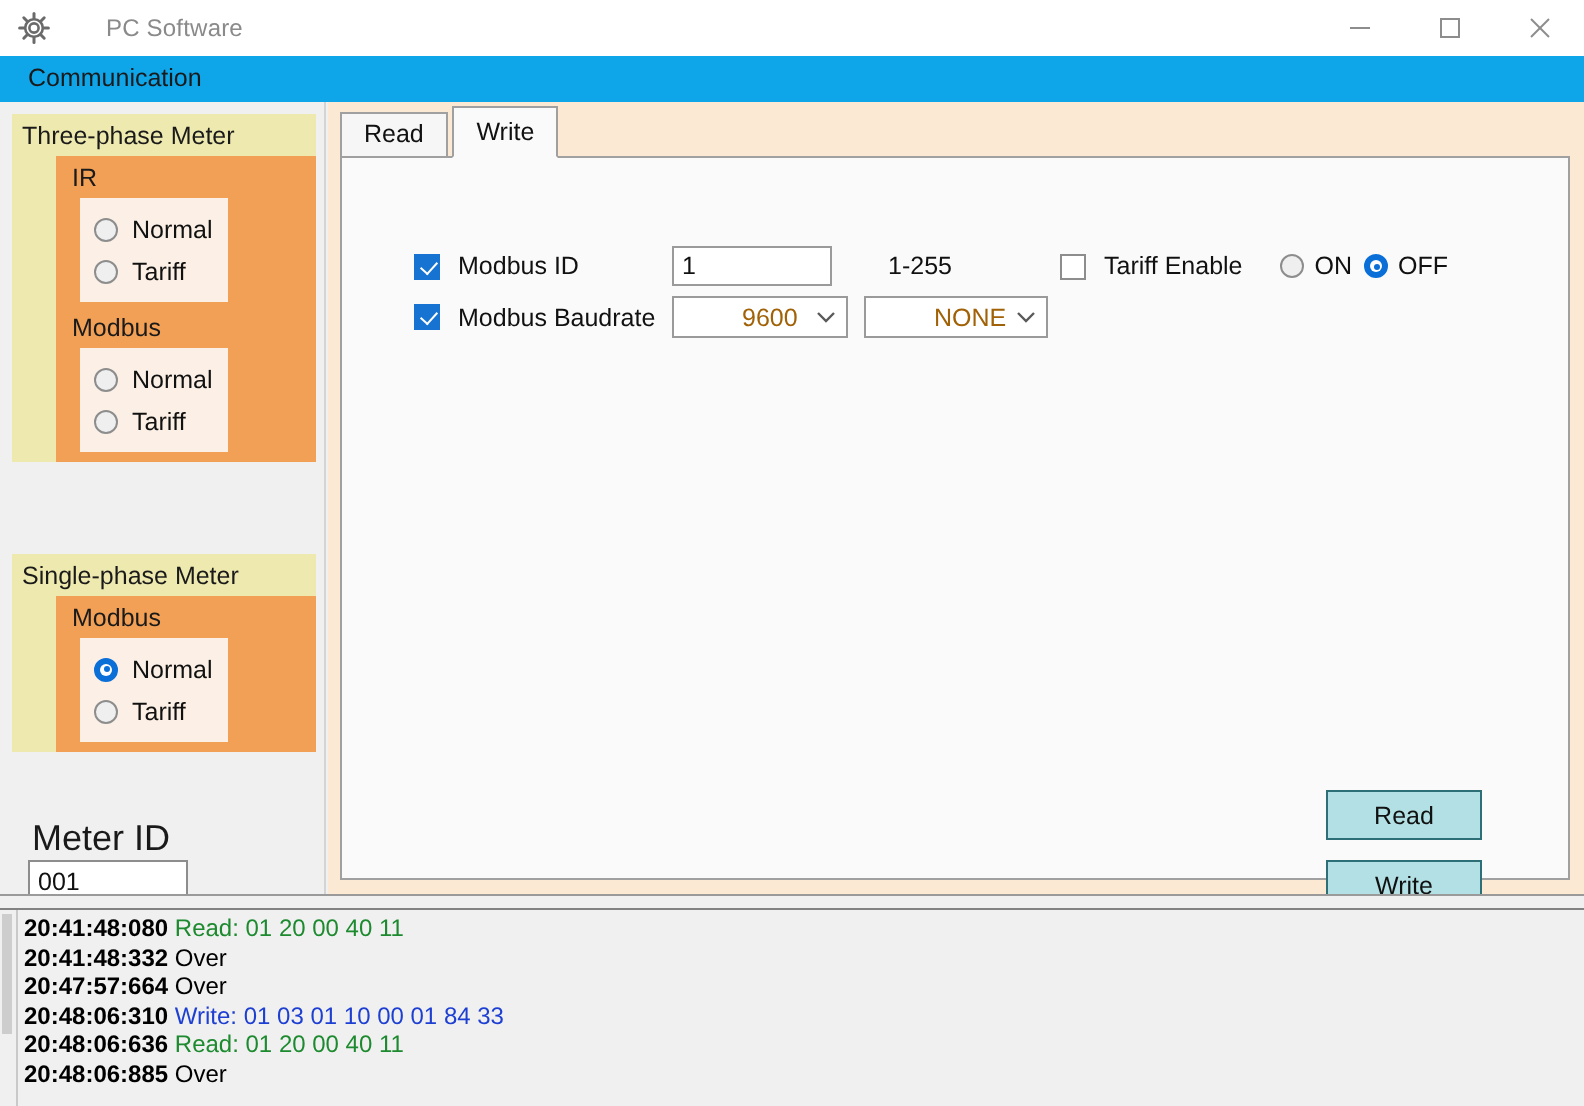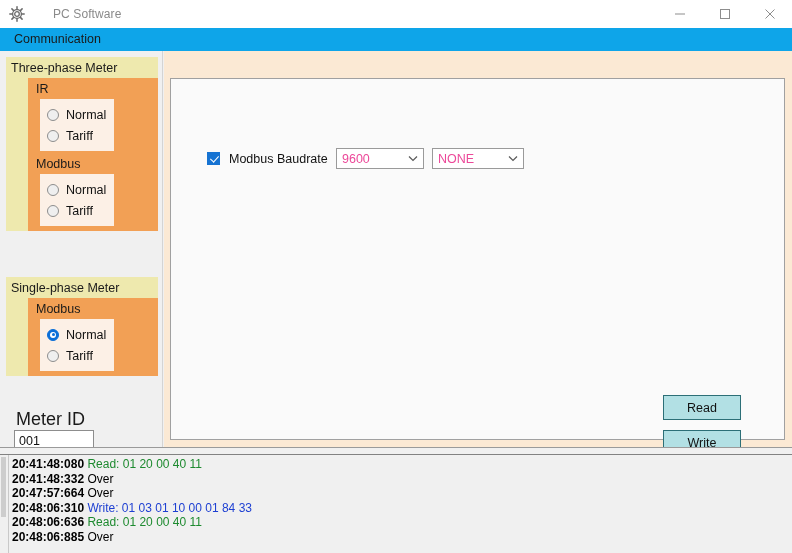--- a/index.html
+++ b/index.html
@@ -303,24 +303,25 @@
     height: 21px;
     border: 1px solid #9a9a9a;
     background: #fff;
     display: flex;
     align-items: center;
     box-sizing: border-box;
     position: relative;
   }
   .selectbox .sel-val {
     font-size: 12.5px;
-    color: #ec4899;
+    color: #a16207;
     padding-left: 5px;
     flex: 1;
     white-space: nowrap;
+    margin-left: 29px;
   }
   .selectbox .chev {
     width: 20px;
     display: flex;
     align-items: center;
     justify-content: center;
     color: #5a5a5a;
   }
 
   .radio-inline {
@@ -495,23 +496,45 @@
       </div>
     </div>
 
     <div class="meter-id-label">Meter ID</div>
     <input class="meter-id-input" type="text" value="001" style="">
     <div class="meter-range">000-255</div>
   </div>
 
   <div class="right-col">
 
+    <div class="tabstrip">
+      <span class="tab">Read</span>
+      <span class="tab active">Write</span>
+    </div>
 
     <div class="tab-panel">
 
+      <div class="form-row row1">
+        <span class="chk checked"></span>
+        <span class="chk-label" style="width:107px;">Modbus ID</span>
+        <input class="text-input" type="text" value="1" style="">
+        <span class="hint" style="margin-left:28px; width:86px;">1-255</span>
+
+        <span class="chk"></span>
+        <span class="chk-label" style="margin-right:19px;">Tariff Enable</span>
+
+        <span class="radio-inline">
+          <span class="radio"></span>
+          <span class="radio-label">ON</span>
+        </span>
+        <span class="radio-inline">
+          <span class="radio checked"></span>
+          <span class="radio-label">OFF</span>
+        </span>
+      </div>
 
       <div class="form-row row2">
         <span class="chk checked"></span>
         <span class="chk-label" style="width:107px;">Modbus Baudrate</span>
 
         <span class="selectbox" style="width:88px;">
           <span class="sel-val">9600</span>
           <span class="chev">
             <svg width="10" height="7" viewBox="0 0 10 7">
                 <polyline points="1,1.5 5,5.5 9,1.5" fill="none" stroke="#5a5a5a" stroke-width="1.2"></polyline>

